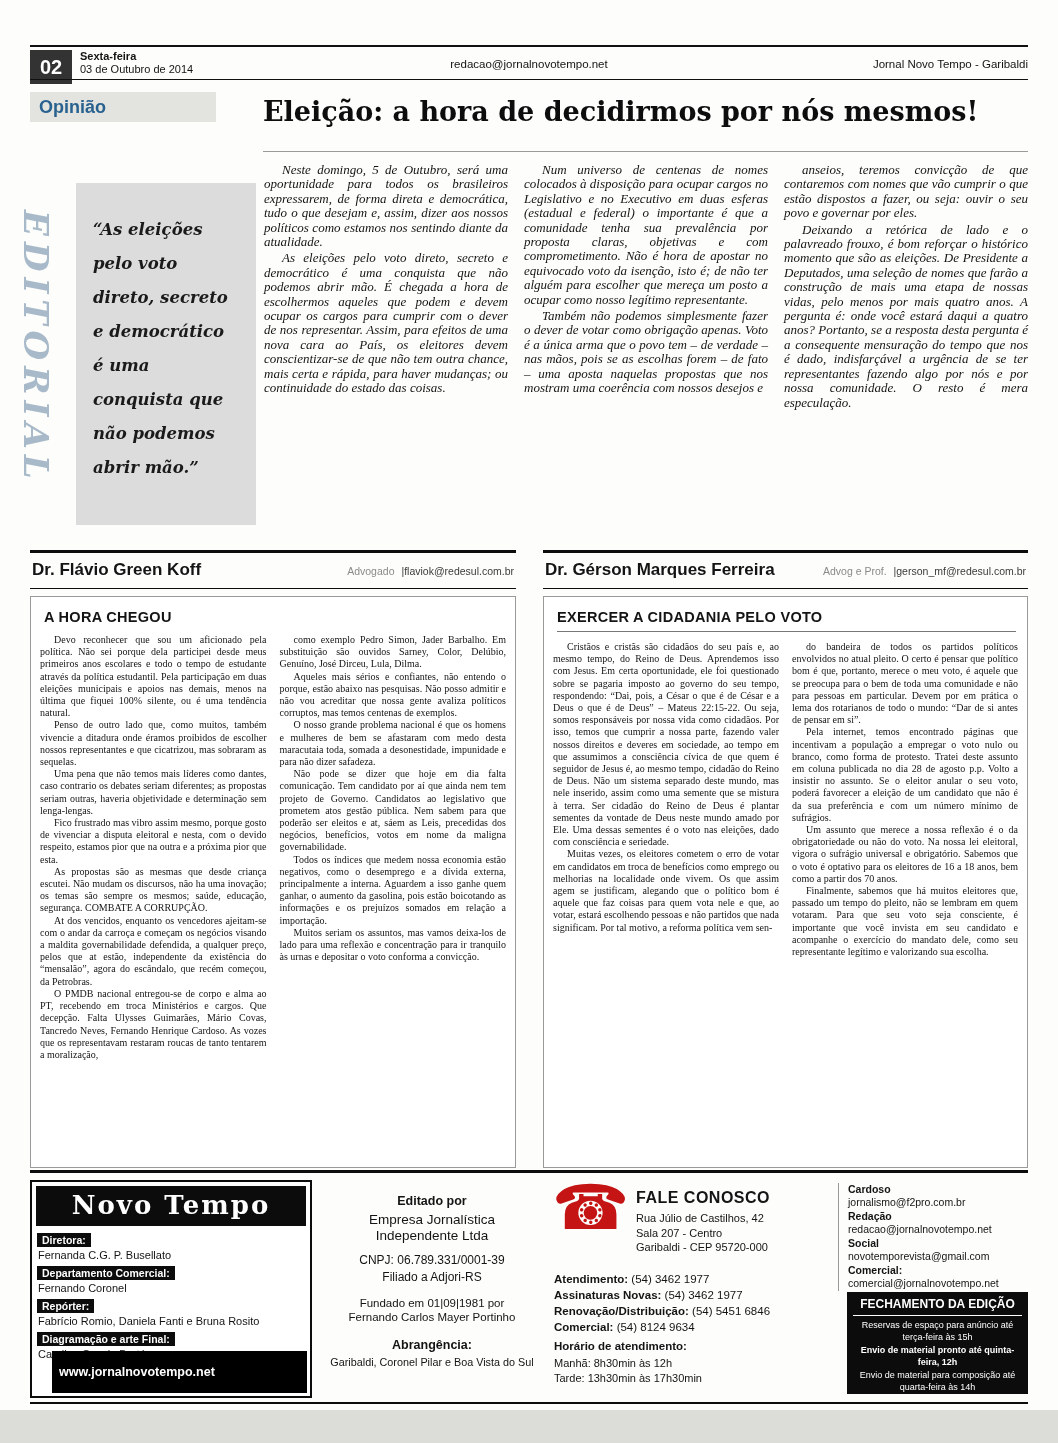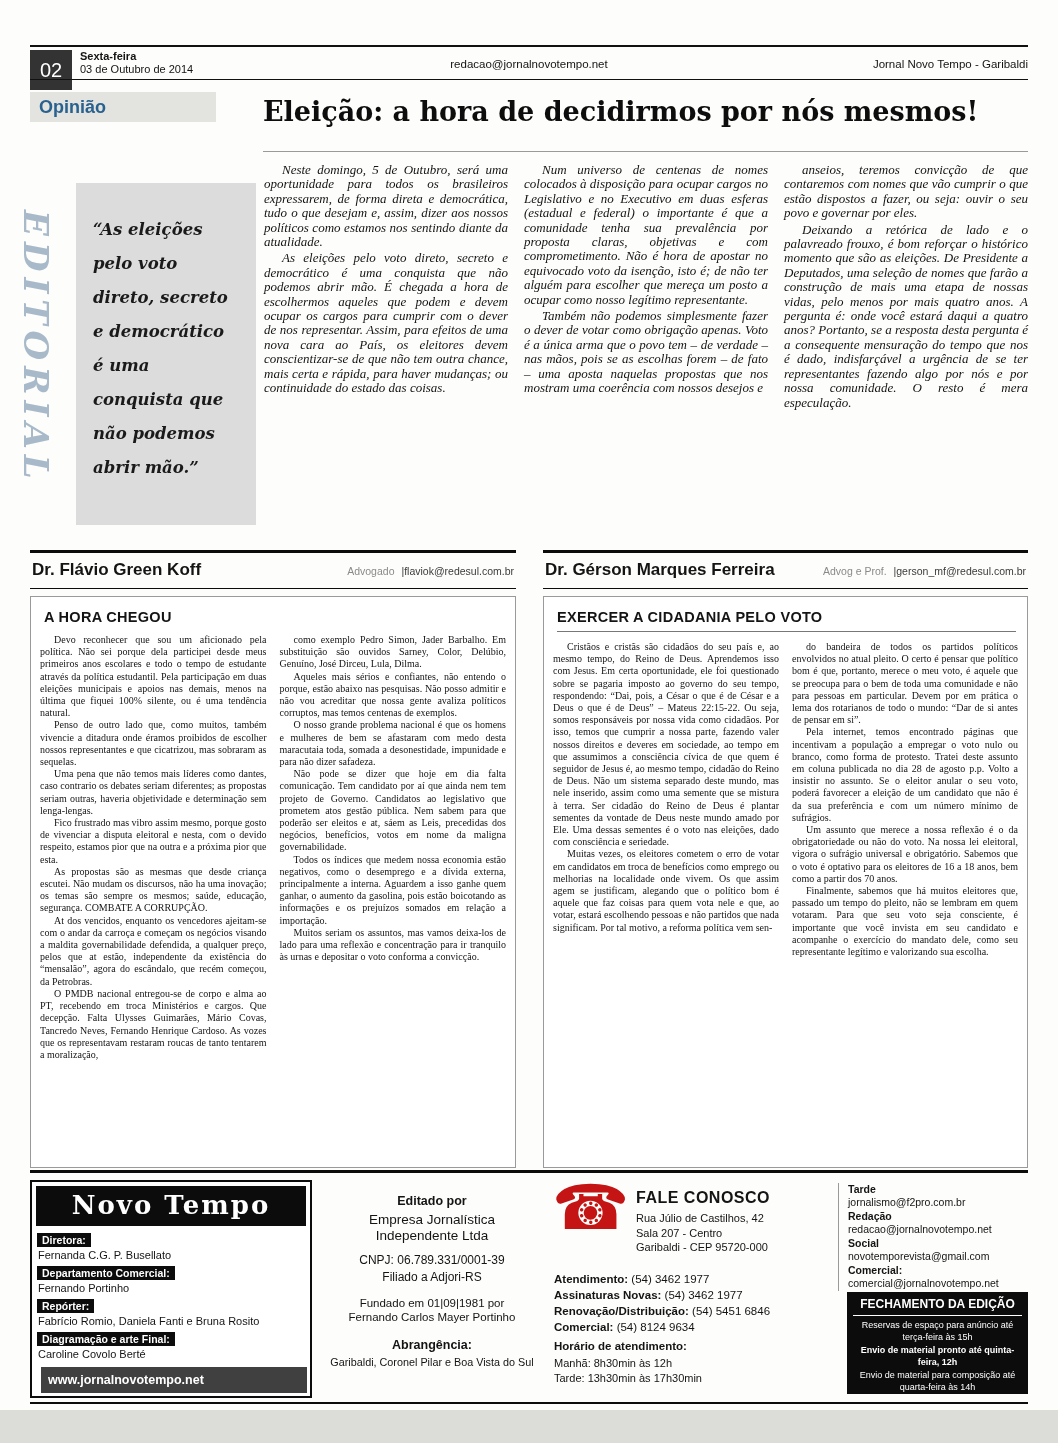--- a/index.html
+++ b/index.html
@@ -4,22 +4,22 @@
 <style>
   html,body{margin:0;padding:0;background:#cfcfcc;}
   .page{position:relative;width:1058px;height:1443px;margin:0 auto;background:#fdfdfb;overflow:hidden;
         font-family:"Liberation Serif",serif;color:#141414;}
   .rule{position:absolute;background:#111;}
   .rule-a{left:30px;right:30px;top:45px;height:2px;}
   .rule-b{left:30px;right:30px;top:79px;height:1px;}
   .rule-c{left:263px;right:30px;top:151px;height:1px;background:#9a9a9a;}
 
   
-  .pageno{position:absolute;left:30px;top:50px;width:42px;height:40px;background:#333;color:#fff;
-          font-family:"Liberation Sans",sans-serif;font-weight:normal;font-size:20px;
+  .pageno{position:absolute;left:30px;top:50px;width:42px;height:34px;background:#333;color:#fff;
+          font-family:"Liberation Sans",sans-serif;font-weight:bold;font-size:20px;
           display:flex;align-items:center;justify-content:center;}
   .daydate{position:absolute;left:80px;top:50px;font-family:"Liberation Sans",sans-serif;font-size:11px;line-height:13px;}
   .daydate .day{font-weight:bold;}
   .topbar-email{position:absolute;left:0;right:0;top:58px;text-align:center;
           font-family:"Liberation Sans",sans-serif;font-size:11.5px;}
   .topbar-right{position:absolute;right:30px;top:58px;font-family:"Liberation Sans",sans-serif;font-size:11.5px;}
 
   
   .section-label{position:absolute;left:30px;top:92px;width:186px;height:30px;background:#e3e3e0;
           color:#2a628f;font-family:"Liberation Sans",sans-serif;font-weight:bold;font-size:18px;
@@ -63,22 +63,22 @@
   .scan-edge{position:absolute;left:0;right:0;top:1410px;bottom:0;background:#dcdcd8;}
 
   .masthead{position:absolute;left:30px;top:1180px;width:282px;height:218px;border:2px solid #0c0c0c;
           box-sizing:border-box;background:#fff;font-family:"Liberation Sans",sans-serif;}
   .logo{margin:4px;background:#0c0c0c;color:#fff;text-align:center;font-family:"DejaVu Serif",serif;
           font-weight:bold;font-size:26px;letter-spacing:2px;padding:4px 0 6px;}
   .mast-entry{margin-bottom:2px;}
   .mast-label{display:inline-block;background:#0c0c0c;color:#fff;font-weight:bold;font-size:10.5px;
           padding:1px 5px;margin:2px 0 0 5px;}
   .mast-value{font-size:11px;margin:1px 0 2px 6px;}
-  .site-bar{position:absolute;bottom:3px;left:9px;right:3px;background:#404040;color:#fff;
-          font-weight:bold;font-size:12.5px;padding:6px 7px;box-sizing:border-box;}
+  .site-bar{position:absolute;bottom:3px;left:20px;right:3px;background:#000000;color:#fff;
+          font-weight:bold;font-size:12.5px;padding:14px 7px;box-sizing:border-box;}
 
   .publisher{position:absolute;left:327px;top:1194px;width:210px;text-align:center;
           font-family:"Liberation Sans",sans-serif;font-size:12.5px;}
   .pub-bold{font-weight:bold;font-size:12.5px;margin-bottom:4px;}
   .pub-company{font-size:13.5px;line-height:16px;margin-bottom:9px;}
   .pub-line{font-size:12px;margin-bottom:3px;}
   .pub-founded{font-size:11.5px;line-height:14px;margin:12px 10px 14px;}
   .pub-coverage{font-size:10.8px;line-height:13px;}
 
   .contact{position:absolute;left:552px;top:1183px;width:276px;height:212px;
@@ -201,21 +201,21 @@
   <div class="footer-rule"></div>
 
   <div class="masthead">
     <div class="logo">Novo Tempo</div>
     <div class="mast-entry">
       <div class="mast-label">Diretora:</div>
       <div class="mast-value">Fernanda C.G. P. Busellato</div>
     </div>
     <div class="mast-entry">
       <div class="mast-label">Departamento Comercial:</div>
-      <div class="mast-value">Fernando Portinho</div>
+      <div class="mast-value">Fernando Coronel</div>
     </div>
     <div class="mast-entry">
       <div class="mast-label">Repórter:</div>
       <div class="mast-value">Fabrício Romio, Daniela Fanti e Bruna Rosito</div>
     </div>
     <div class="mast-entry">
       <div class="mast-label">Diagramação e arte Final:</div>
       <div class="mast-value">Caroline Covolo Berté</div>
     </div>
     <div class="site-bar">www.jornalnovotempo.net</div>
@@ -247,21 +247,21 @@
     </div>
     <div class="hours-label">Horário de atendimento:</div>
     <div class="hours">
         <p>Manhã: 8h30min às 12h</p>
         <p>Tarde: 13h30min às 17h30min</p>
       </div>
   </div>
 
   <div class="emails">
     <div class="email-entry">
-      <div class="email-label">Tarde</div>
+      <div class="email-label">Cardoso</div>
       <div class="email-value">jornalismo@f2pro.com.br</div>
     </div>
     <div class="email-entry">
       <div class="email-label">Redação</div>
       <div class="email-value">redacao@jornalnovotempo.net</div>
     </div>
     <div class="email-entry">
       <div class="email-label">Social</div>
       <div class="email-value">novotemporevista@gmail.com</div>
     </div>

